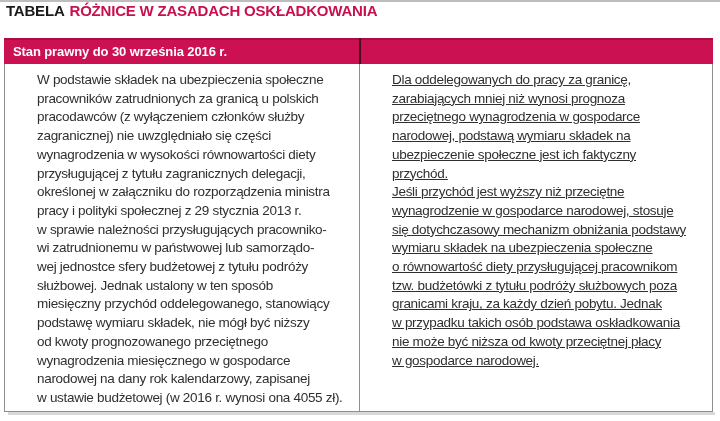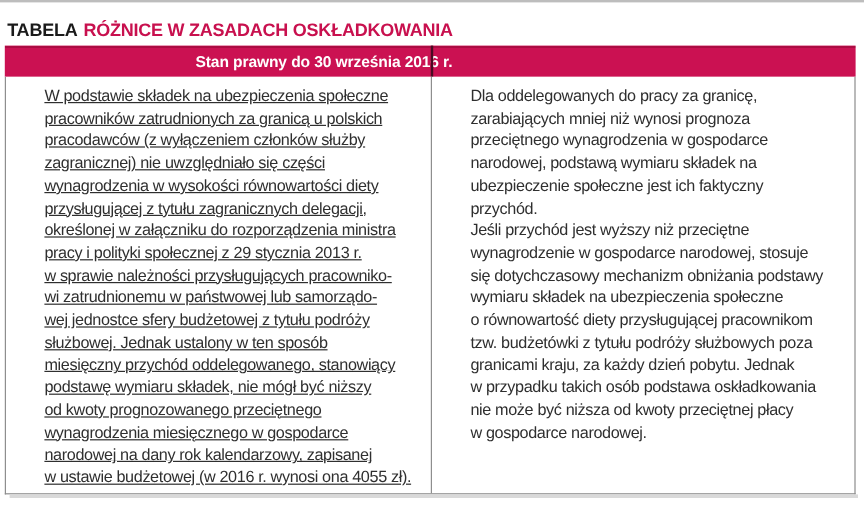--- a/index.html
+++ b/index.html
@@ -19,21 +19,21 @@
     position: absolute;
     left: 0;
     top: 0;
     width: 720px;
     height: 2px;
     background: #bdbdbd;
   }
   .page-title {
     position: absolute;
     left: 6px;
-    top: 17px;
+    top: 2px;
     font-size: 15px;
     font-weight: 700;
     letter-spacing: -0.2px;
     white-space: nowrap;
   }
   .title-prefix { color: #1a1a1a; }
   .title-main   { color: #c8104e; margin-left: 5px; }
 
   .comparison-table {
     position: absolute;
@@ -53,21 +53,21 @@
     top: 0;
     height: 26px;
     line-height: 27px;
     color: #ffffff;
     font-size: 13px;
     font-weight: 700;
     letter-spacing: -0.1px;
     white-space: nowrap;
     overflow: hidden;
   }
-  .header-cell.left  { left: 0;     width: 354px; padding-left: 19px; text-align: right;  }
+  .header-cell.left  { left: 0;     width: 354px; padding-left: 9px;  }
   .header-cell.right { left: 364px; width: 345px; padding-left: 4px;  }
   .header-divider {
     position: absolute;
     left: 355px;
     top: 0;
     width: 2px;
     height: 26px;
     background: #4a0a22;
   }
 
@@ -86,22 +86,22 @@
     height: 347px;
     color: #2f2f2f;
     font-size: 13.5px;
     line-height: 18.7px;
     letter-spacing: -0.3px;
     white-space: pre-line;
     overflow: hidden;
     box-sizing: border-box;
     padding-top: 7px;
   }
-  .body-cell.left  { left: 0;     width: 354px; padding-left: 32px; padding-right: 4px; text-decoration: underline; }
-  .body-cell.right { left: 355px; width: 352px; padding-left: 32px; padding-right: 6px; }
+  .body-cell.left  { left: 0;     width: 354px; padding-left: 32px; padding-right: 4px; }
+  .body-cell.right { left: 355px; width: 352px; padding-left: 32px; padding-right: 6px; text-decoration: underline; }
   .column-divider {
     position: absolute;
     left: 354px;
     top: 0;
     width: 1px;
     height: 347px;
     background: #8e8e8e;
   }
   .table-shadow {
     position: absolute;

